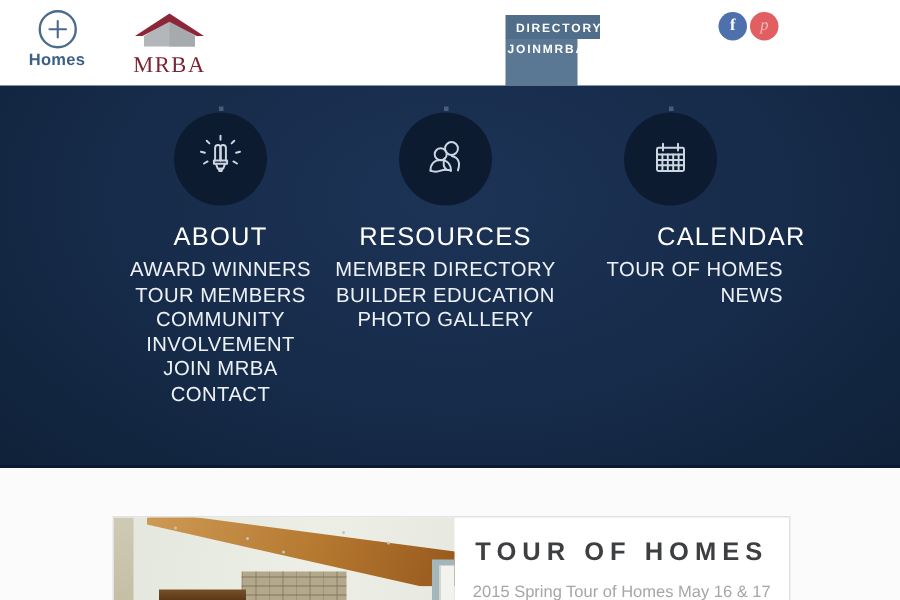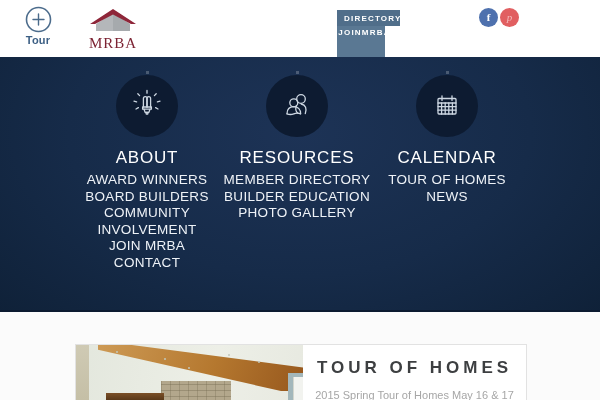--- a/index.html
+++ b/index.html
@@ -26,21 +26,21 @@
   .soc{width:19px;height:19px;border-radius:50%;color:#fff;text-align:center;cursor:pointer;}
   .soc-f{background:#4e71ae;font-size:11px;font-weight:bold;line-height:19px;font-family:"Liberation Serif",serif;}
   .soc-p{background:#e15f61;font-size:11px;line-height:18px;font-family:"Liberation Serif",serif;font-style:italic;color:#f4b9ba;}
   .phone{position:absolute;left:462px;top:26px;width:76px;text-align:center;font-size:11px;line-height:15px;color:#5e7894;}
 
   
   .navy{position:absolute;left:0;top:57px;width:600px;height:253px;
         background:radial-gradient(ellipse 420px 260px at 50% 30%, #1d3356 0%, #162b49 55%, #0f2138 100%);
         border-bottom:2px solid #0b1a30;}
   .col{position:absolute;top:14px;width:180px;text-align:center;color:#fff;}
-  .col-about{left:57px;} .col-resources{left:207px;} .col-calendar{left:357px;}
+  .col-about{left:57px;} .col-resources{left:207px;} .col-calendar{left:357px;text-align:right;}
   .dot{width:3px;height:3px;background:rgba(255,255,255,.22);margin:0 auto 1px auto;}
   .icon-circle{width:62px;height:62px;border-radius:50%;background:#0d1b31;margin:0 auto;display:flex;align-items:center;justify-content:center;}
   .col h2{font-size:17px;font-weight:normal;letter-spacing:.8px;margin:11px 0 4px 0;color:#ffffff;}
   .nav-item{font-size:13.5px;line-height:16.5px;letter-spacing:.3px;color:#eef2f7;max-width:150px;margin:0 auto;cursor:pointer;}
 
   
   .card{position:absolute;left:75px;top:344px;width:450px;height:70px;background:#ffffff;border:1px solid #e2e2e2;display:flex;}
   .photo{position:relative;width:227px;height:100%;overflow:hidden;background:linear-gradient(100deg,#e3e7dd,#edefe7 60%,#e7e9e0);flex:none;}
   .ph-leftwall{position:absolute;left:0;top:0;width:13px;height:100%;background:linear-gradient(180deg,#cfcab4,#c2bca2);}
   .ph-beam{position:absolute;left:22px;top:-2px;width:208px;height:48px;
@@ -67,21 +67,21 @@
 
   <div class="header">
 
     <div class="menu-btn">
       <span>
         <svg width="27" height="27" viewBox="0 0 27 27">
           <circle cx="13.5" cy="13.5" r="12" fill="none" stroke="#4c6c8c" stroke-width="1.6"></circle>
           <path d="M13.5 8v11 M8 13.5h11" stroke="#4a6a8a" stroke-width="1.4" fill="none" stroke-linecap="round"></path>
         </svg>
       </span>
-      <div class="menu-label">Tour</div>
+      <div class="menu-label">Homes</div>
     </div>
 
     <div class="logo">
       <span>
         <svg width="52" height="26" viewBox="0 0 52 26">
           <polygon points="9,18 26,7 43,18 43,25 9,25" fill="#b4b7ba"></polygon>
           <polygon points="26,7 43,18 43,25 26,25" fill="#a6aaad"></polygon>
           <path d="M3 18 L26 3 L49 18 L44 18 L26 8.5 L8 18 Z" fill="#8e2639"></path>
         </svg>
       </span>
@@ -112,21 +112,21 @@
           <path d="M16.4 21 V12.6 a1.9 1.9 0 0 1 3.8 0 V21"></path>
           <path d="M19.8 21 V12.6 a1.9 1.9 0 0 1 3.8 0 V21"></path>
           <path d="M15.6 21 h8.8 v2.2 h-8.8 z"></path>
           <path d="M17 23.2 L18.2 26.4 h3.6 L23 23.2"></path>
           <path d="M18.9 26.4 h2.2 L20.8 28 h-1.6 z"></path>
           <path d="M20 7.2 V4.4 M12.6 9.6 L10.8 7.8 M27.4 9.6 L29.2 7.8 M9.6 15.8 L7 15.2 M30.4 15.8 L33 15.2 M11.4 21.6 L9 23 M28.6 21.6 L31 23"></path>
         </svg>
       </div>
       <h2>ABOUT</h2>
       <div class="nav-item">AWARD WINNERS</div>
-      <div class="nav-item">BOARD BUILDERS</div>
+      <div class="nav-item">TOUR MEMBERS</div>
       <div class="nav-item">COMMUNITY INVOLVEMENT</div>
       <div class="nav-item">JOIN MRBA</div>
       <div class="nav-item">CONTACT</div>
     </div>
 
     <div class="col col-resources">
       <div class="dot"></div>
       <div class="icon-circle">
         <svg width="40" height="40" viewBox="0 0 40 40" class="icon-stroke">
           <circle cx="24" cy="13" r="4.3"></circle>

